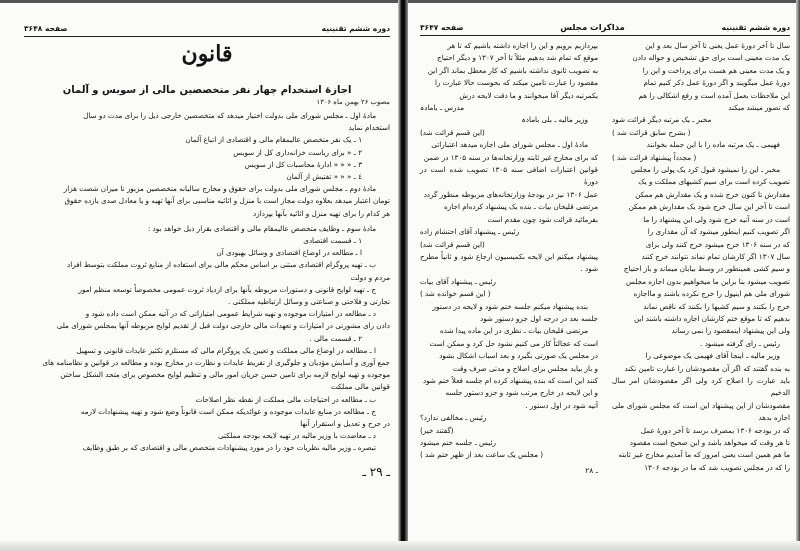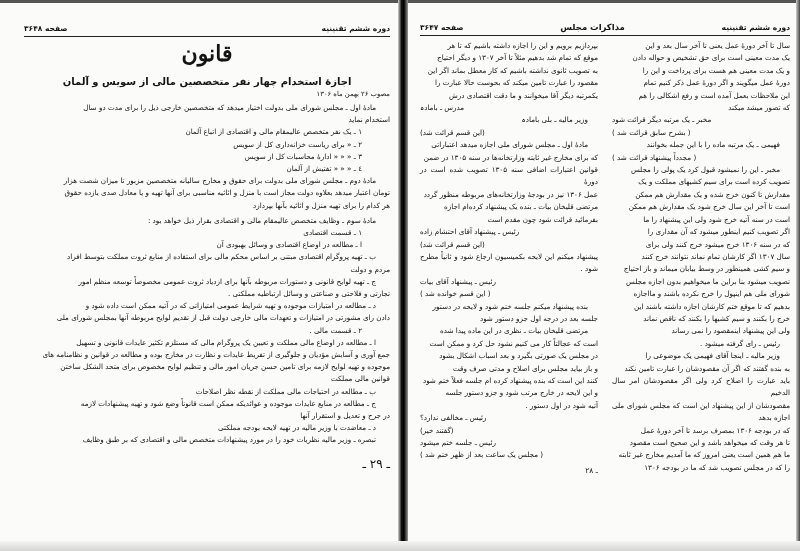--- a/index.html
+++ b/index.html
@@ -34,21 +34,21 @@
     background: linear-gradient(180deg, #f4f4f2, #d4d4d2);
   }
   .running-head {
     display: flex; justify-content: space-between; align-items: center;
     font-size: 7.5px; font-weight: bold;
     border-bottom: 1.2px solid #222; padding-bottom: 3px;
   }
   .running-head .center { font-size: 8.5px; }
   .law-title {
     text-align: center; font-family: "DejaVu Serif", serif;
-    font-size: 22px; font-weight: bold; margin: 3px 0 10px;
+    font-size: 22px; font-weight: bold; margin: 3px 0 18px;
   }
   .law-subtitle { text-align: center; font-size: 10px; font-weight: bold; margin: 2px 0; }
   .law-approved { text-align: right; font-size: 6.8px; margin: 3px 0 4px; }
   p { margin: 0; }
   .body-line {
     font-size: 7.2px; line-height: 12.2px; text-align: justify;
   }
   .indent { padding-right: 14px; }
   .item { padding-right: 28px; font-size: 7.2px; line-height: 12.2px; }
   .page-number {
@@ -139,40 +139,40 @@
         <p class="body-line">تصویب کرده است برای سیم کشیهای مملکت و یک</p>
         <p class="body-line">مقدارش تا کنون خرج شده و یک مقدارش هم ممکن</p>
         <p class="body-line">است تا آخر این سال خرج شود یک مقدارش هم ممکن</p>
         <p class="body-line">است در سنه آتیه خرج شود ولی این پیشنهاد را ما</p>
         <p class="body-line">اگر تصویب کنیم اینطور میشود که آن مقداری را</p>
         <p class="body-line">که در سنه ۱۳۰۶ خرج میشود خرج کنند ولی برای</p>
         <p class="body-line">سال ۱۳۰۷ اگر کارشان تمام نماند نتوانند خرج کنند</p>
         <p class="body-line">و سیم کشی همینطور در وسط بیابان میماند و باز احتیاج</p>
         <p class="body-line">تصویب میشود بنا براین ما میخواهیم بدون اجازه مجلس</p>
         <p class="body-line">شورای ملی هم اینپول را خرج نکرده باشند و مااجازه</p>
+        <p class="body-line">خرج را بکنند و سیم کشیها را بکنند که ناقص نماند</p>
         <p class="body-line">بدهیم که تا موقع ختم کارشان اجازه داشته باشند این</p>
-        <p class="body-line">خرج را بکنند و سیم کشیها را بکنند که ناقص نماند</p>
         <p class="body-line">ولی این پیشنهاد اینمقصود را نمی رساند</p>
         <p class="body-line speaker">رئیس ـ رای گرفته میشود .</p>
         <p class="body-line speaker">وزیر مالیه ـ اینجا آقای فهیمی یک موضوعی را</p>
         <p class="body-line">به بنده گفتند که اگر آن مقصودشان را عبارت تامین نکند</p>
         <p class="body-line">باید عبارت را اصلاح کرد ولی اگر مقصودشان امر سال الدخیم</p>
         <p class="body-line">مقصودشان از این پیشنهاد این است که مجلس شورای ملی اجازه بدهد</p>
         <p class="body-line">که در بودجه ۱۳۰۶ بمصرف برسد تا آخر دورهٔ عمل</p>
         <p class="body-line">تا هر وقت که میخواهد باشد و این صحیح است مقصود</p>
         <p class="body-line">ما هم همین است یعنی امروز که ما آمدیم مخارج غیر ثابته</p>
         <p class="body-line">را که در مجلس تصویب شد که ما در بودجه ۱۳۰۶</p>
       </div>
 
       <div class="col">
         <p class="body-line">بپردازیم برویم و این را اجازه داشته باشیم که تا هر</p>
         <p class="body-line">موقع که تمام شد بدهیم مثلاً تا آخر ۱۳۰۷ و دیگر احتیاج</p>
         <p class="body-line">به تصویب ثانوی نداشته باشیم که کار معطل بماند اگر این</p>
         <p class="body-line">مقصود را عبارت تامین میکند که بحوست حالا عبارت را</p>
-        <p class="body-line">یکمرتبه دیگر آقا میخوانند و ما دقت اقتصادی درش</p>
+        <p class="body-line">یکمرتبه دیگر آقا میخوانند و ما دقت لایحه درش</p>
         <p class="centered">مدرس ـ بامادہ</p>
         <p class="body-line speaker">وزیر مالیه ـ بلی بامادہ</p>
         <p class="centered">(این قسم قرائت شد)</p>
         <p class="body-line speaker">مادهٔ اول ـ مجلس شورای ملی اجازه میدهد اعتباراتی</p>
         <p class="body-line">که برای مخارج غیر ثابته وزارتخانه‌ها در سنه ۱۳۰۵ در ضمن</p>
         <p class="body-line">قوانین اعتبارات اضافی سنه ۱۳۰۵ تصویب شده است در دورهٔ</p>
         <p class="body-line">عمل ۱۳۰۶ نیز در بودجهٔ وزارتخانه‌های مربوطه منظور گردد</p>
         <p class="body-line">مرتضی قلیخان بیات ـ بنده یک پیشنهاد کرده‌ام اجازه</p>
         <p class="body-line">بفرمائید قرائت شود چون مقدم است</p>
         <p class="centered">رئیس ـ پیشنهاد آقای احتشام زاده</p>

